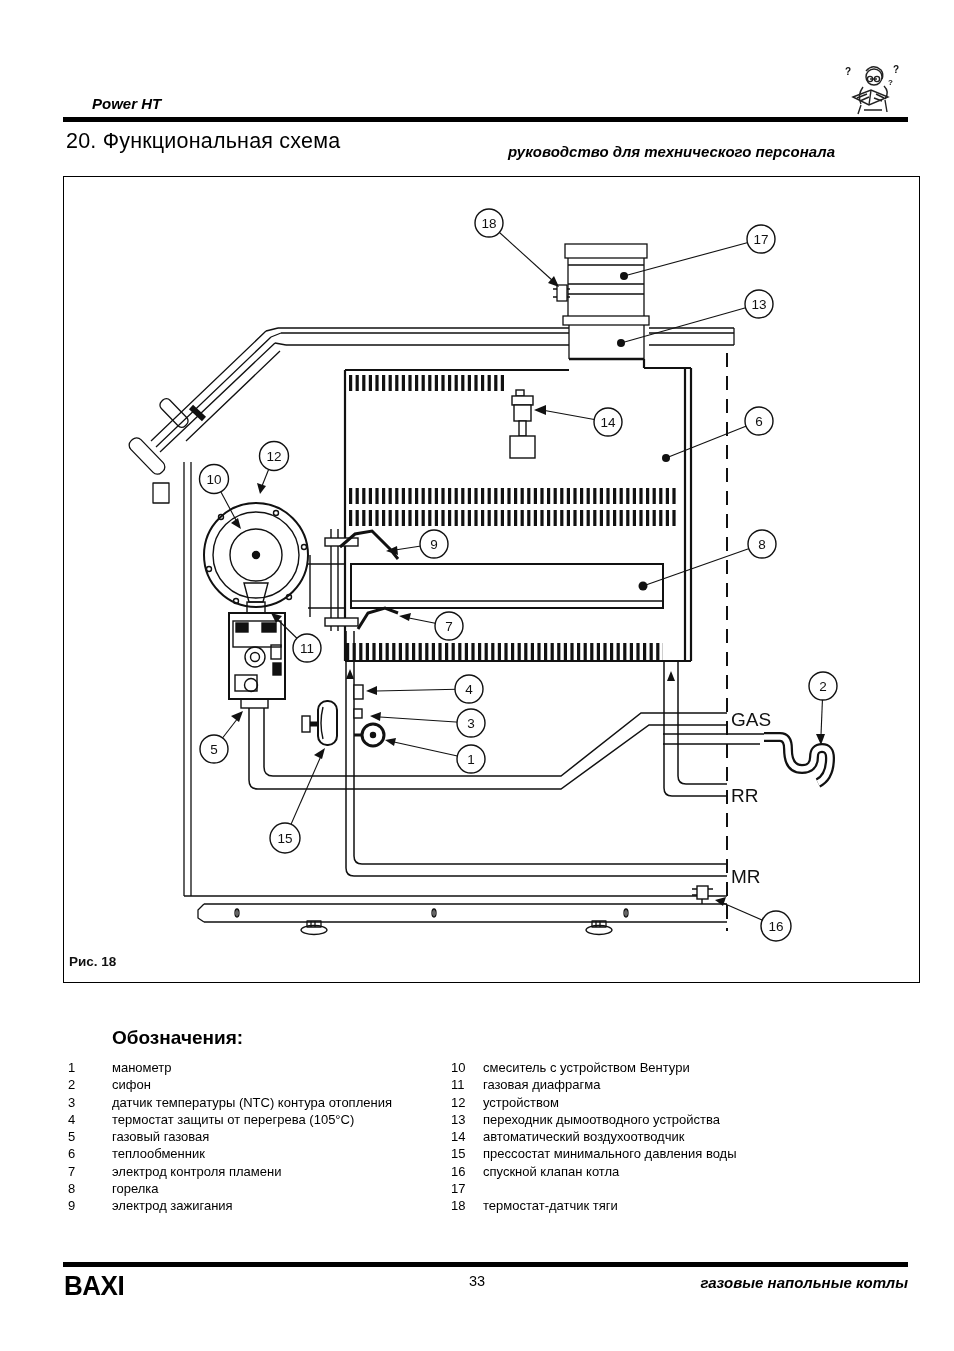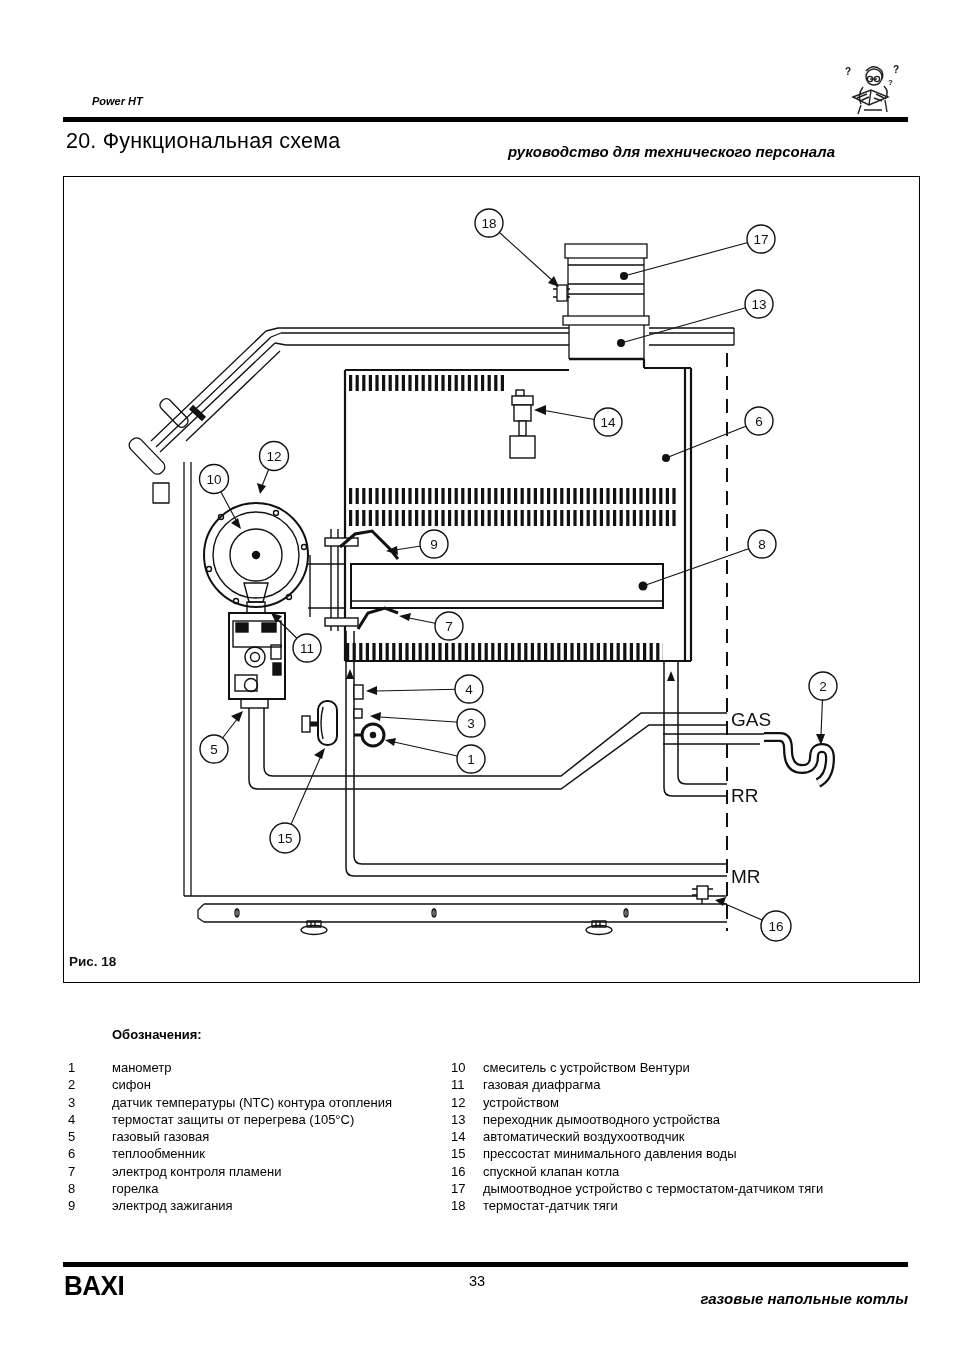--- a/index.html
+++ b/index.html
@@ -1,35 +1,35 @@
 <!DOCTYPE html>
 <html><head>
 <meta charset="utf-8">
 <style>
   html,body{margin:0;padding:0;background:#888;}
   .page{position:relative;width:954px;height:1351px;background:#fff;margin:0 auto;
         font-family:"Liberation Sans",sans-serif;color:#000;overflow:hidden;}
   .abs{position:absolute;}
-  .hdr-left{left:92px;top:95px;font-size:11px;font-weight:bold;font-style:italic;}
+  .hdr-left{left:92px;top:95px;font-size:15px;font-weight:bold;font-style:italic;}
   .hdr-right{right:119px;top:95px;font-size:15px;font-weight:bold;font-style:italic;margin-top:48px;}
   .rule{left:63px;width:845px;height:5px;background:#000;}
   .rule.top{top:117px;}
   .rule.bottom{top:1262px;}
   .page-title{left:66px;top:129px;font-size:21.5px;font-weight:normal;letter-spacing:.2px;}
   .fig-frame{left:63px;top:176px;width:855px;height:805px;border:1.5px solid #000;box-sizing:content-box;}
-  .legend-heading{left:112px;top:1027px;font-size:13px;font-weight:bold;}
+  .legend-heading{left:112px;top:1027px;font-size:19px;font-weight:bold;}
   .legend-col{top:1059px;font-size:13px;line-height:17.3px;}
   .legend-col.left{left:68px;width:375px;}
   .legend-col.right{left:451px;width:460px;}
   .legend-row{display:flex;}
   .legend-col.left .num{width:44px;flex:none;}
   .legend-col.right .num{width:32px;flex:none;}
   .foot-brand{left:64px;top:1271px;font-size:26px;font-weight:bold;letter-spacing:-.5px;transform:scaleY(1.05);}
   .foot-page{left:0;right:0;top:1273px;text-align:center;font-size:14.5px;}
-  .foot-tag{right:46px;top:1274px;font-size:15px;font-weight:bold;font-style:italic;margin-top:16px;}
+  .foot-tag{right:46px;top:1274px;font-size:15px;font-weight:bold;font-style:italic;}
   svg text{font-family:"Liberation Sans",sans-serif;fill:#111;}
 </style>
 </head>
 <body>
 
 <div class="page">
 
   <div class="abs hdr-left">Power HT</div>
   <div class="abs hdr-right">руководство для технического персонала</div>
 
@@ -407,21 +407,20 @@
       <div class="legend-row">
       <span class="num">15</span>
       <span class="txt">прессостат минимального давления воды</span>
     </div>
       <div class="legend-row">
       <span class="num">16</span>
       <span class="txt">спускной клапан котла</span>
     </div>
       <div class="legend-row">
       <span class="num">17</span>
-      <span class="txt">дымоотводное устройство с термостатом-датчиком тяги</span>
     </div>
       <div class="legend-row">
       <span class="num">18</span>
       <span class="txt">термостат-датчик тяги</span>
     </div>
     </div>
 
   <div class="abs rule bottom"></div>
   <div class="abs foot-brand">BAXI</div>
   <div class="abs foot-page">33</div>

